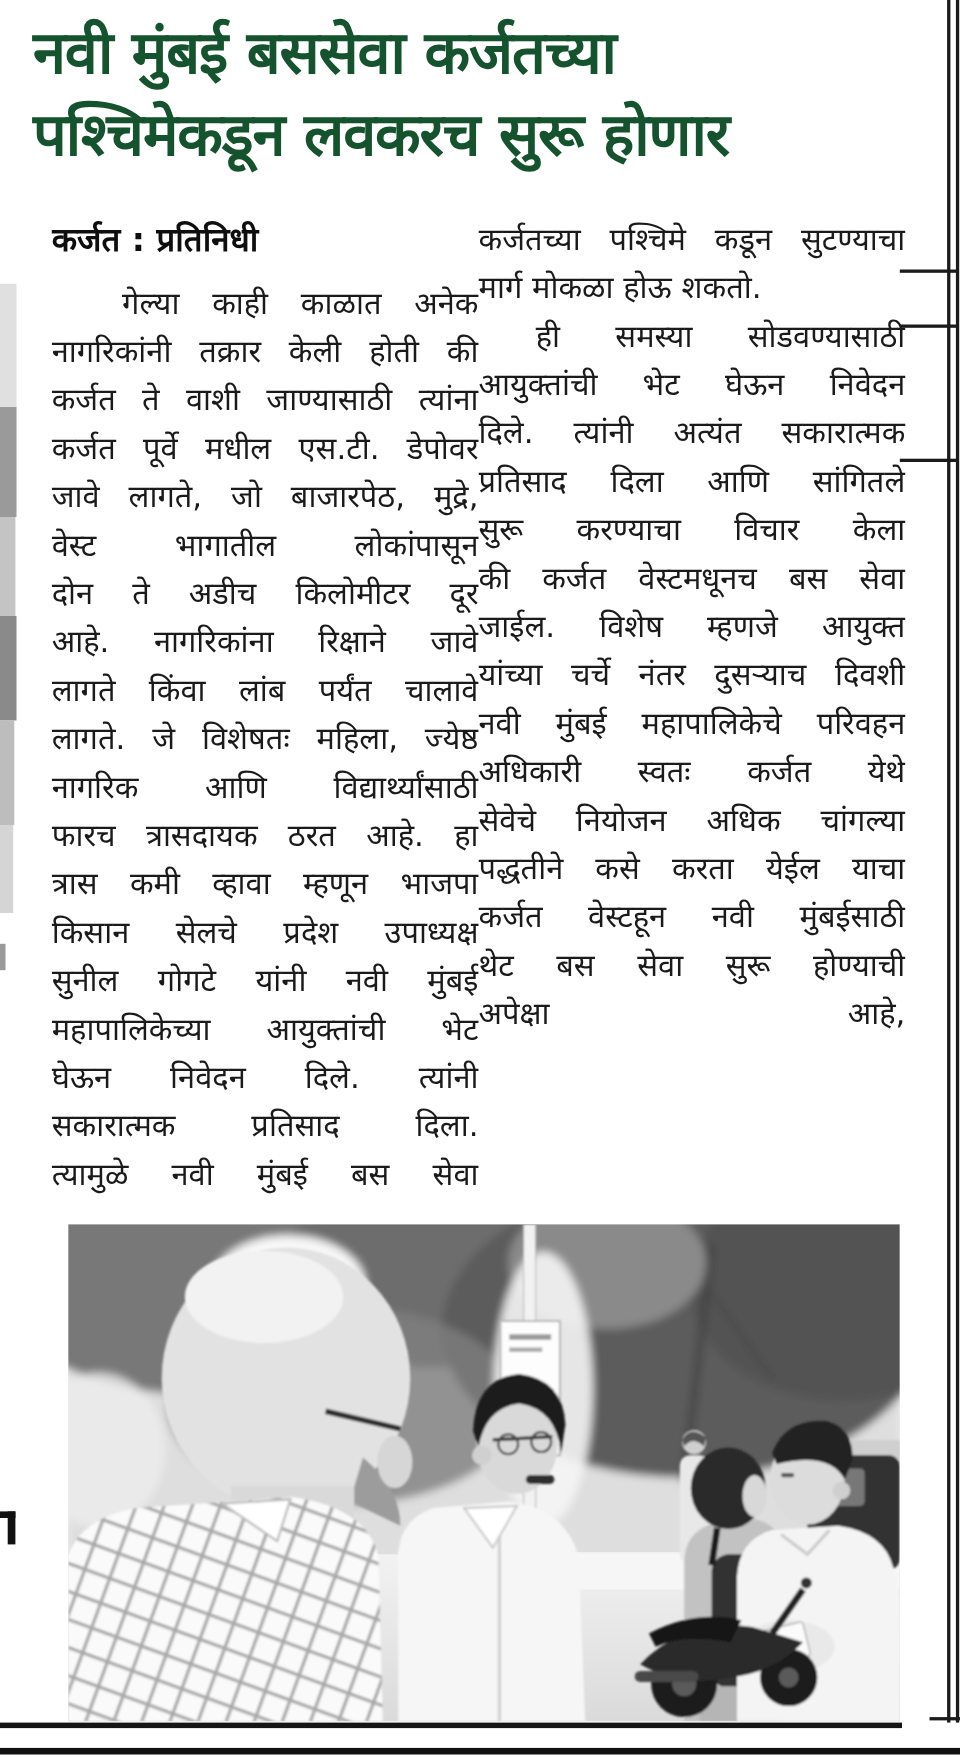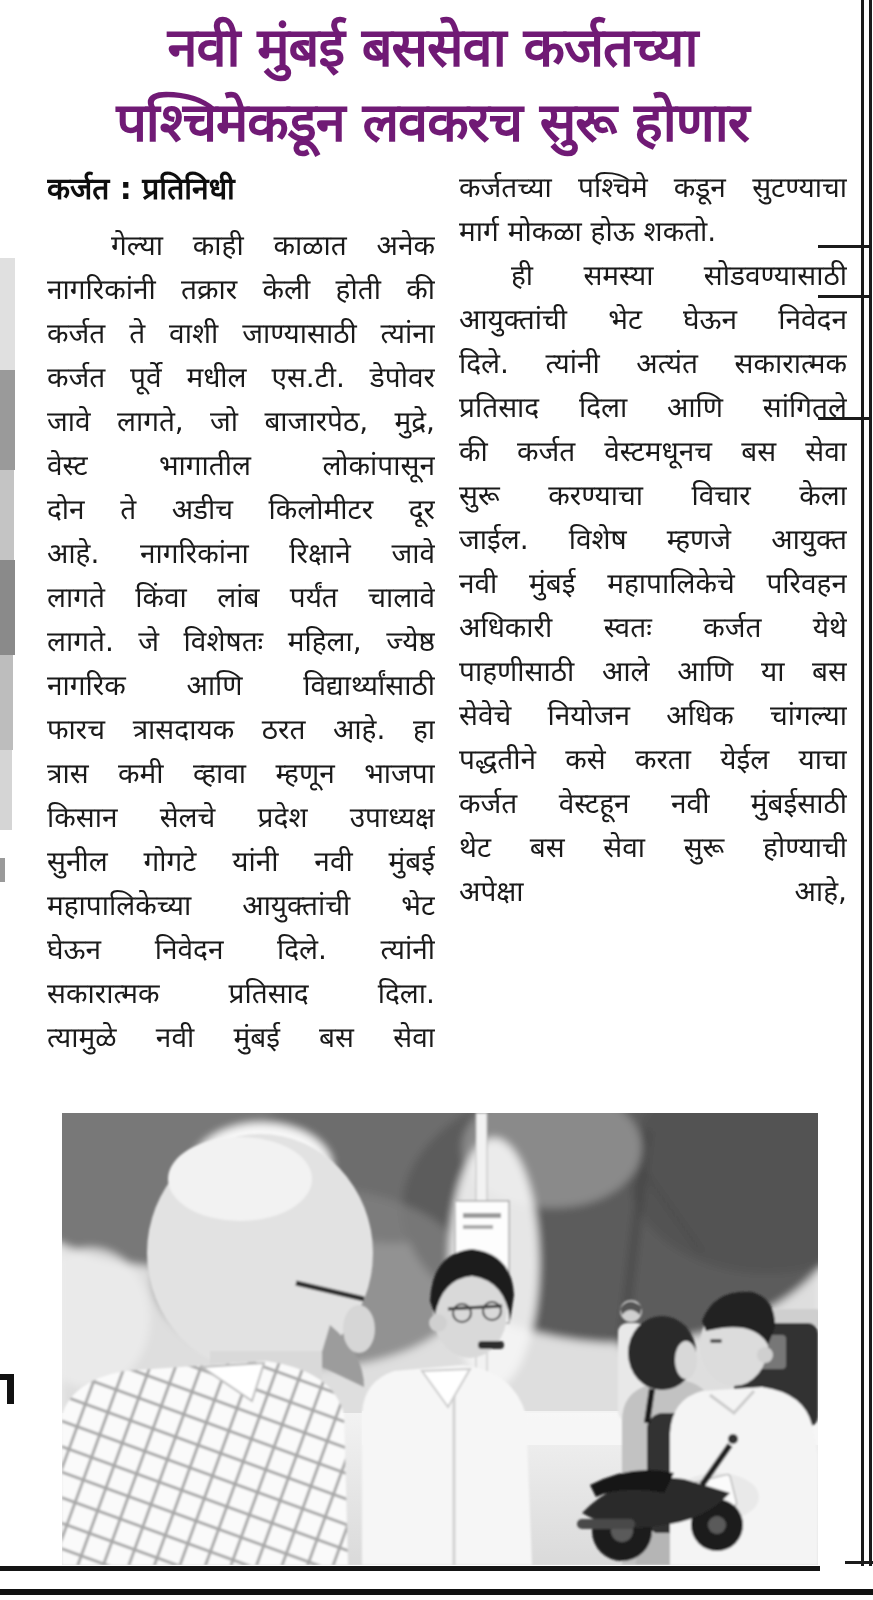--- a/index.html
+++ b/index.html
@@ -7,28 +7,28 @@
     position:relative;
     width:873px;height:1600px;
     background:#ffffff;
     overflow:hidden;
     font-family:"DejaVu Sans","Liberation Sans",sans-serif;
     color:#141414;
   }
   
   .headline{
     position:absolute;top:10px;left:30px;width:805px;
-    text-align:center;font-weight:700;
+    text-align:left;font-weight:700;
     font-size:54px;line-height:75px;
-    letter-spacing:-1px;color:#701a75;
+    letter-spacing:-1px;color:#14532d;
   }
   
   .columns{
-    position:absolute;top:166px;left:47px;width:800px;
-    display:flex;gap:24px;
+    position:absolute;top:196px;left:47px;width:800px;
+    display:flex;
   }
   .col{width:388px;}
   .byline{
     font-weight:700;font-size:30px;line-height:46px;
     color:#0e0e0e;white-space:nowrap;overflow:hidden;
   }
   .line{
     font-size:28px;line-height:44px;height:44px;overflow:hidden;
     text-align:justify;text-align-last:justify;
     color:#1a1a1a;
@@ -106,26 +106,26 @@
     </div>
     <div class="col col-right">
       <div class="lines">
 
       <div class="line">कर्जतच्या पश्चिमे कडून सुटण्याचा</div>
           <div class="line">मार्ग मोकळा होऊ शकतो.</div>
           <div class="line">ही समस्या सोडवण्यासाठी</div>
           <div class="line">आयुक्तांची भेट घेऊन निवेदन</div>
           <div class="line">दिले. त्यांनी अत्यंत सकारात्मक</div>
           <div class="line">प्रतिसाद दिला आणि सांगितले</div>
+          <div class="line">सुरू करण्याचा विचार केला</div>
           <div class="line">की कर्जत वेस्टमधूनच बस सेवा</div>
-          <div class="line">सुरू करण्याचा विचार केला</div>
           <div class="line">जाईल. विशेष म्हणजे आयुक्त</div>
+          <div class="line">यांच्या चर्चे नंतर दुसऱ्याच दिवशी</div>
           <div class="line">नवी मुंबई महापालिकेचे परिवहन</div>
           <div class="line">अधिकारी स्वतः कर्जत येथे</div>
-          <div class="line">पाहणीसाठी आले आणि या बस</div>
           <div class="line">सेवेचे नियोजन अधिक चांगल्या</div>
           <div class="line">पद्धतीने कसे करता येईल याचा</div>
           <div class="line">कर्जत वेस्टहून नवी मुंबईसाठी</div>
           <div class="line">थेट बस सेवा सुरू होण्याची</div>
           <div class="line">अपेक्षा आहे,</div>
         </div>
     </div>
   </div>
 
   <div class="photo">

